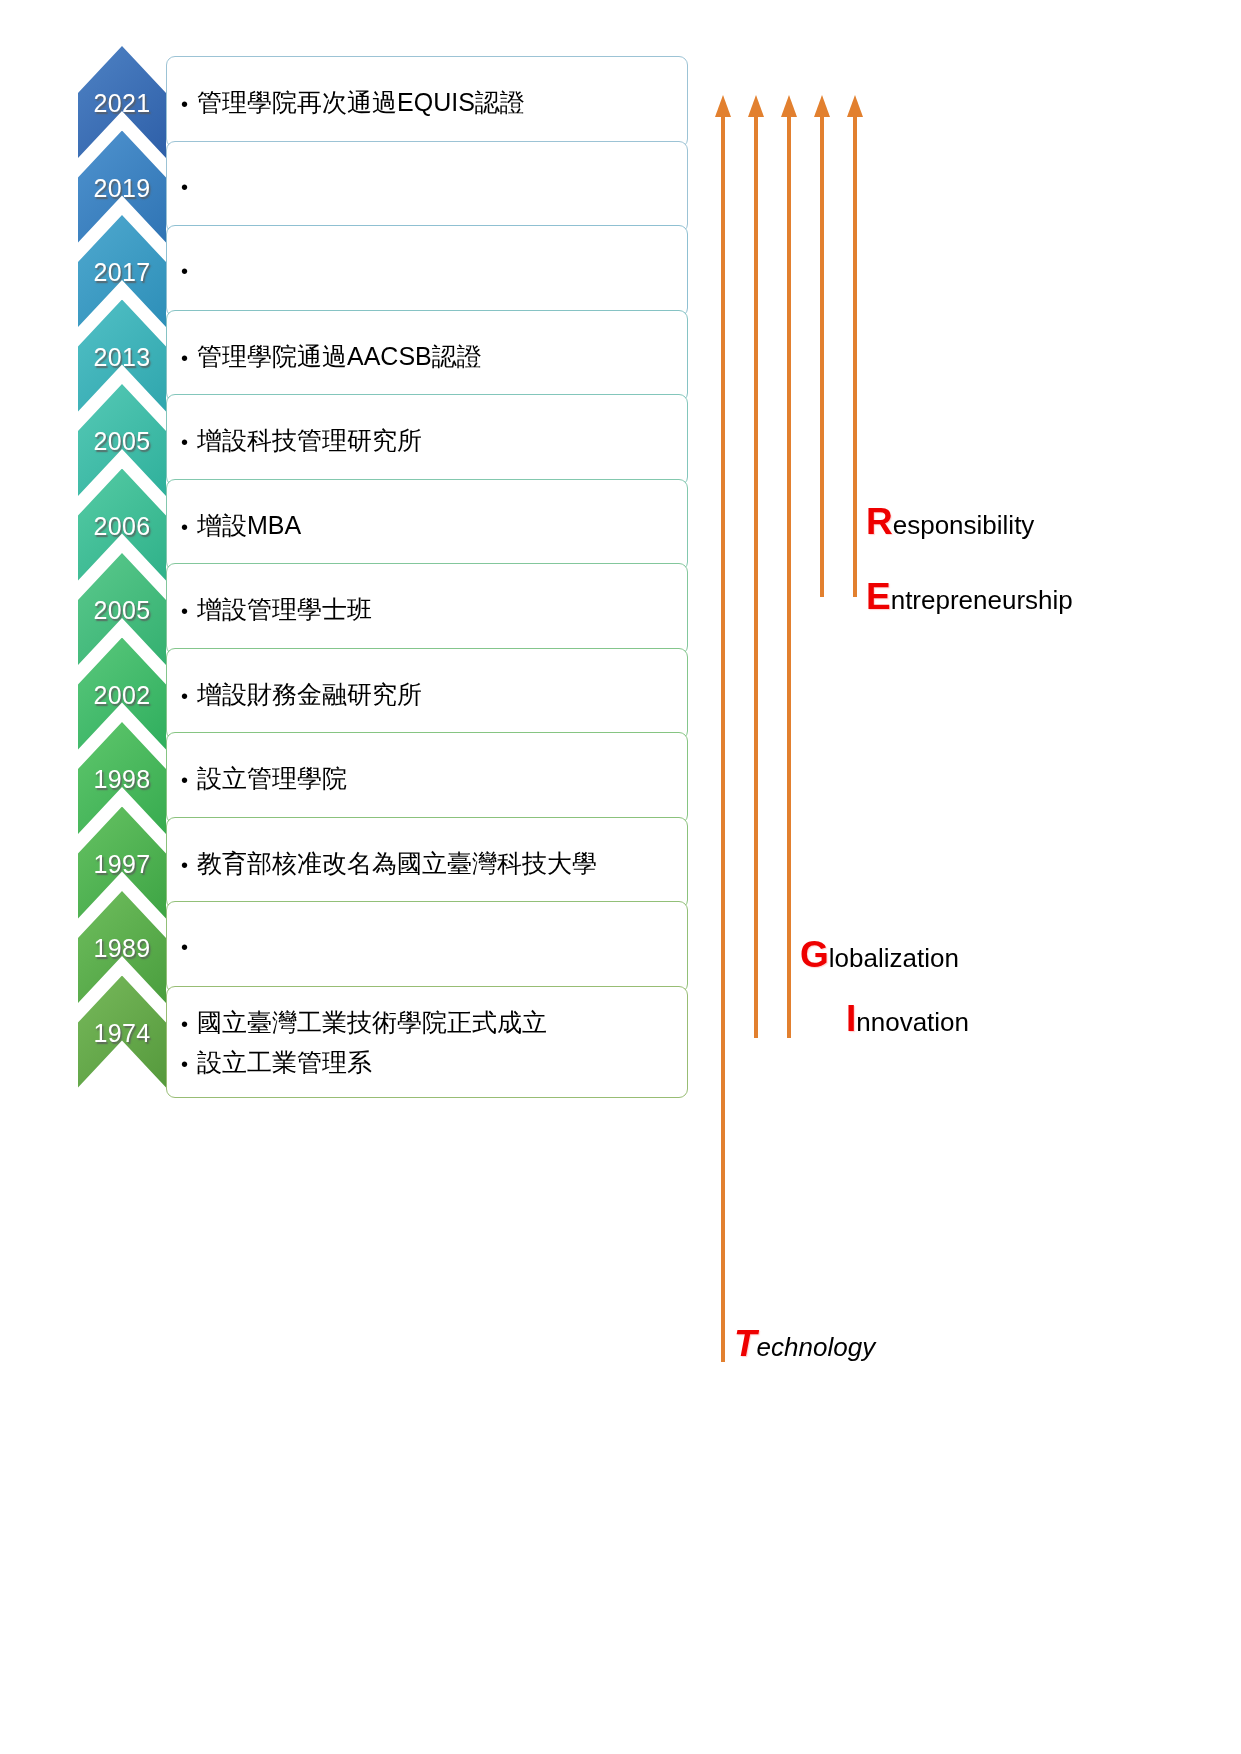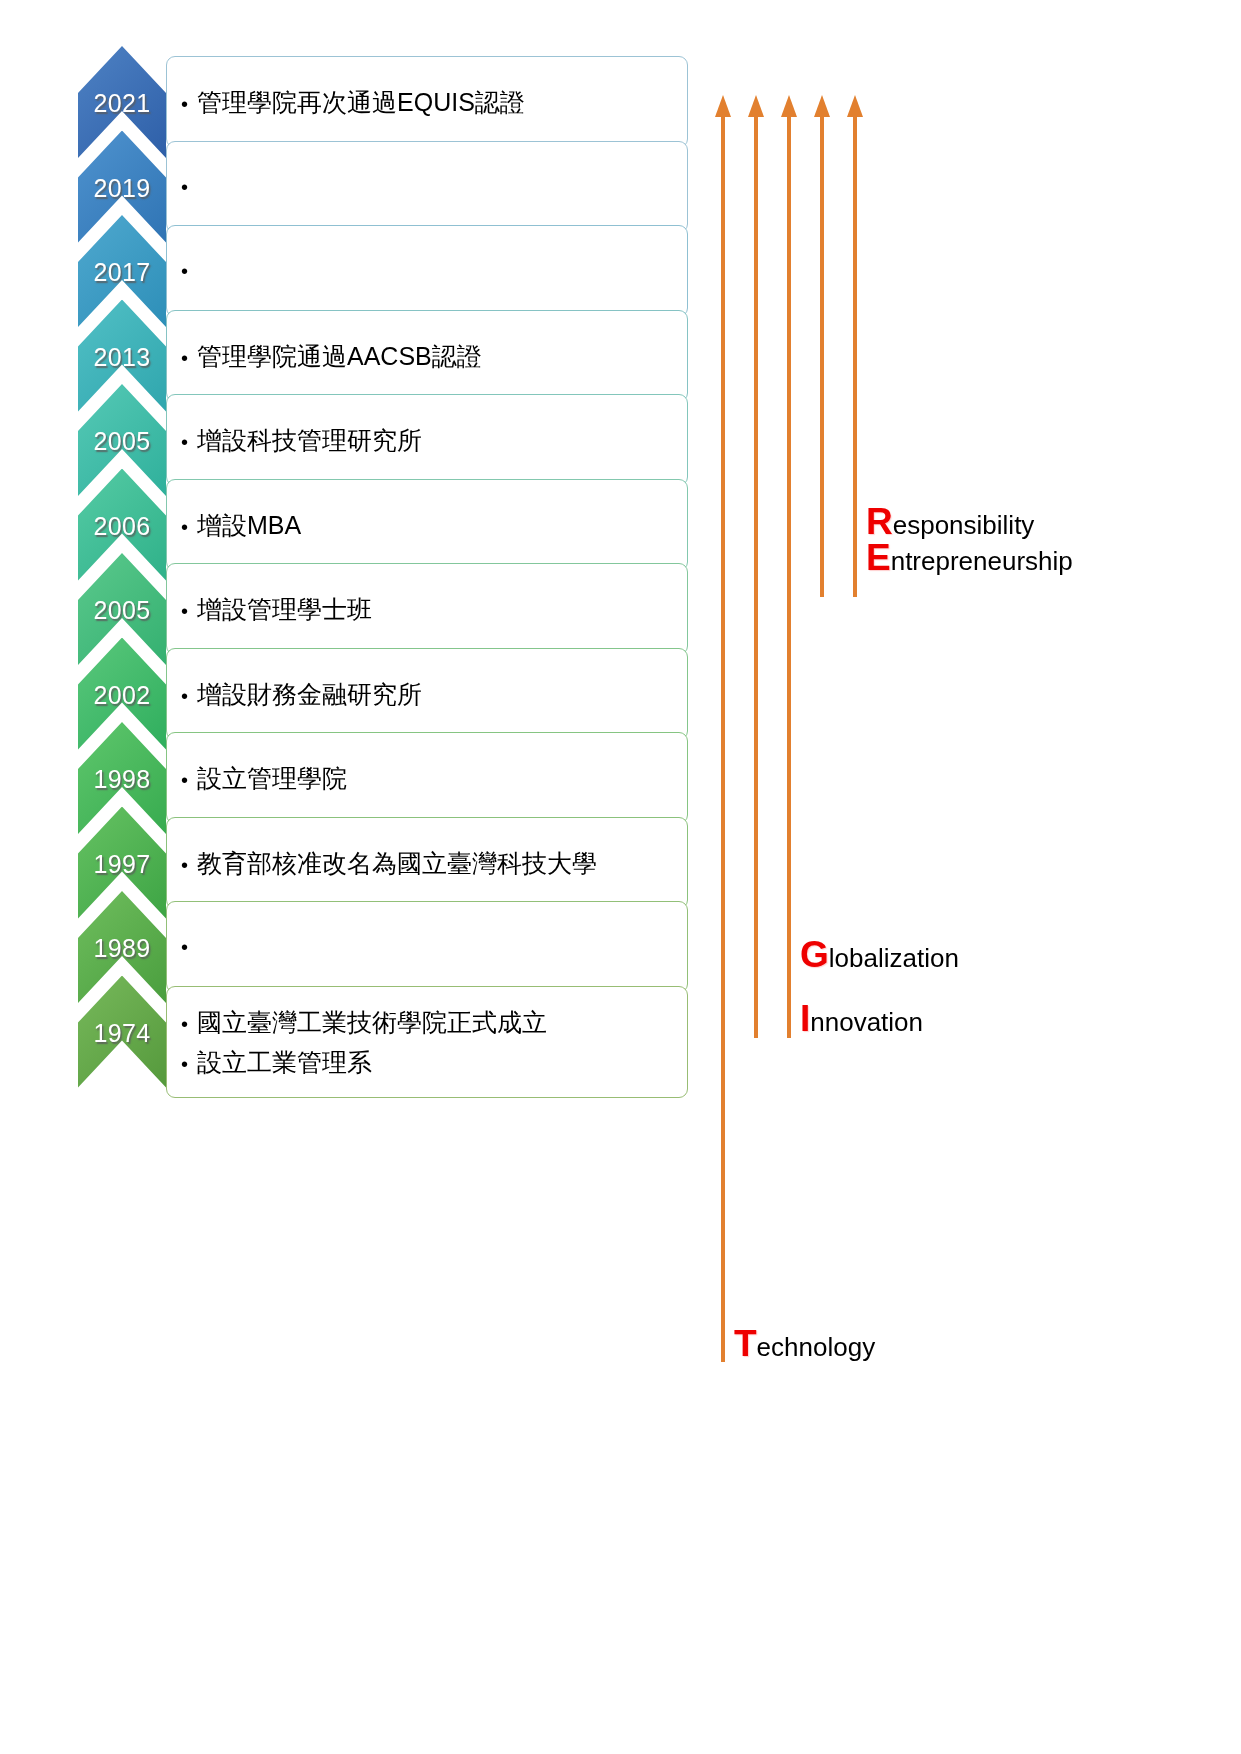--- a/index.html
+++ b/index.html
@@ -215,19 +215,19 @@
         <path d="M 822 95 L 814 117 L 830 117 Z" fill="#e2802f"></path>
       </g>
       <g>
         <line x1="855" x2="855" y1="597" y2="115" stroke="#e2802f" stroke-width="4"></line>
         <path d="M 855 95 L 847 117 L 863 117 Z" fill="#e2802f"></path>
       </g>
     </svg>
 
   <div id="tiger-labels">
       <div class="tiger-label" style="left: 866px; top: 507px;"><span class="cap">R</span><span>esponsibility</span></div>
-      <div class="tiger-label" style="left: 866px; top: 543px;"><span class="cap">E</span><span>ntrepreneurship</span></div>
+      <div class="tiger-label" style="left: 866px; top: 582px;"><span class="cap">E</span><span>ntrepreneurship</span></div>
       <div class="tiger-label" style="left: 800px; top: 940px;"><span class="cap">G</span><span>lobalization</span></div>
-      <div class="tiger-label" style="left: 800px; top: 1004px;"><span class="cap">I</span><span>nnovation</span></div>
-      <div class="tiger-label" style="left: 734px; top: 1329px;"><span class="cap">T</span><span>echnology</span></div>
+      <div class="tiger-label" style="left: 846px; top: 1004px;"><span class="cap">I</span><span>nnovation</span></div>
+      <div class="tiger-label" style="left: 734px; top: 1329px; font-style: italic;"><span class="cap">T</span><span>echnology</span></div>
     </div>
 
 </div>
 
 </body></html>

